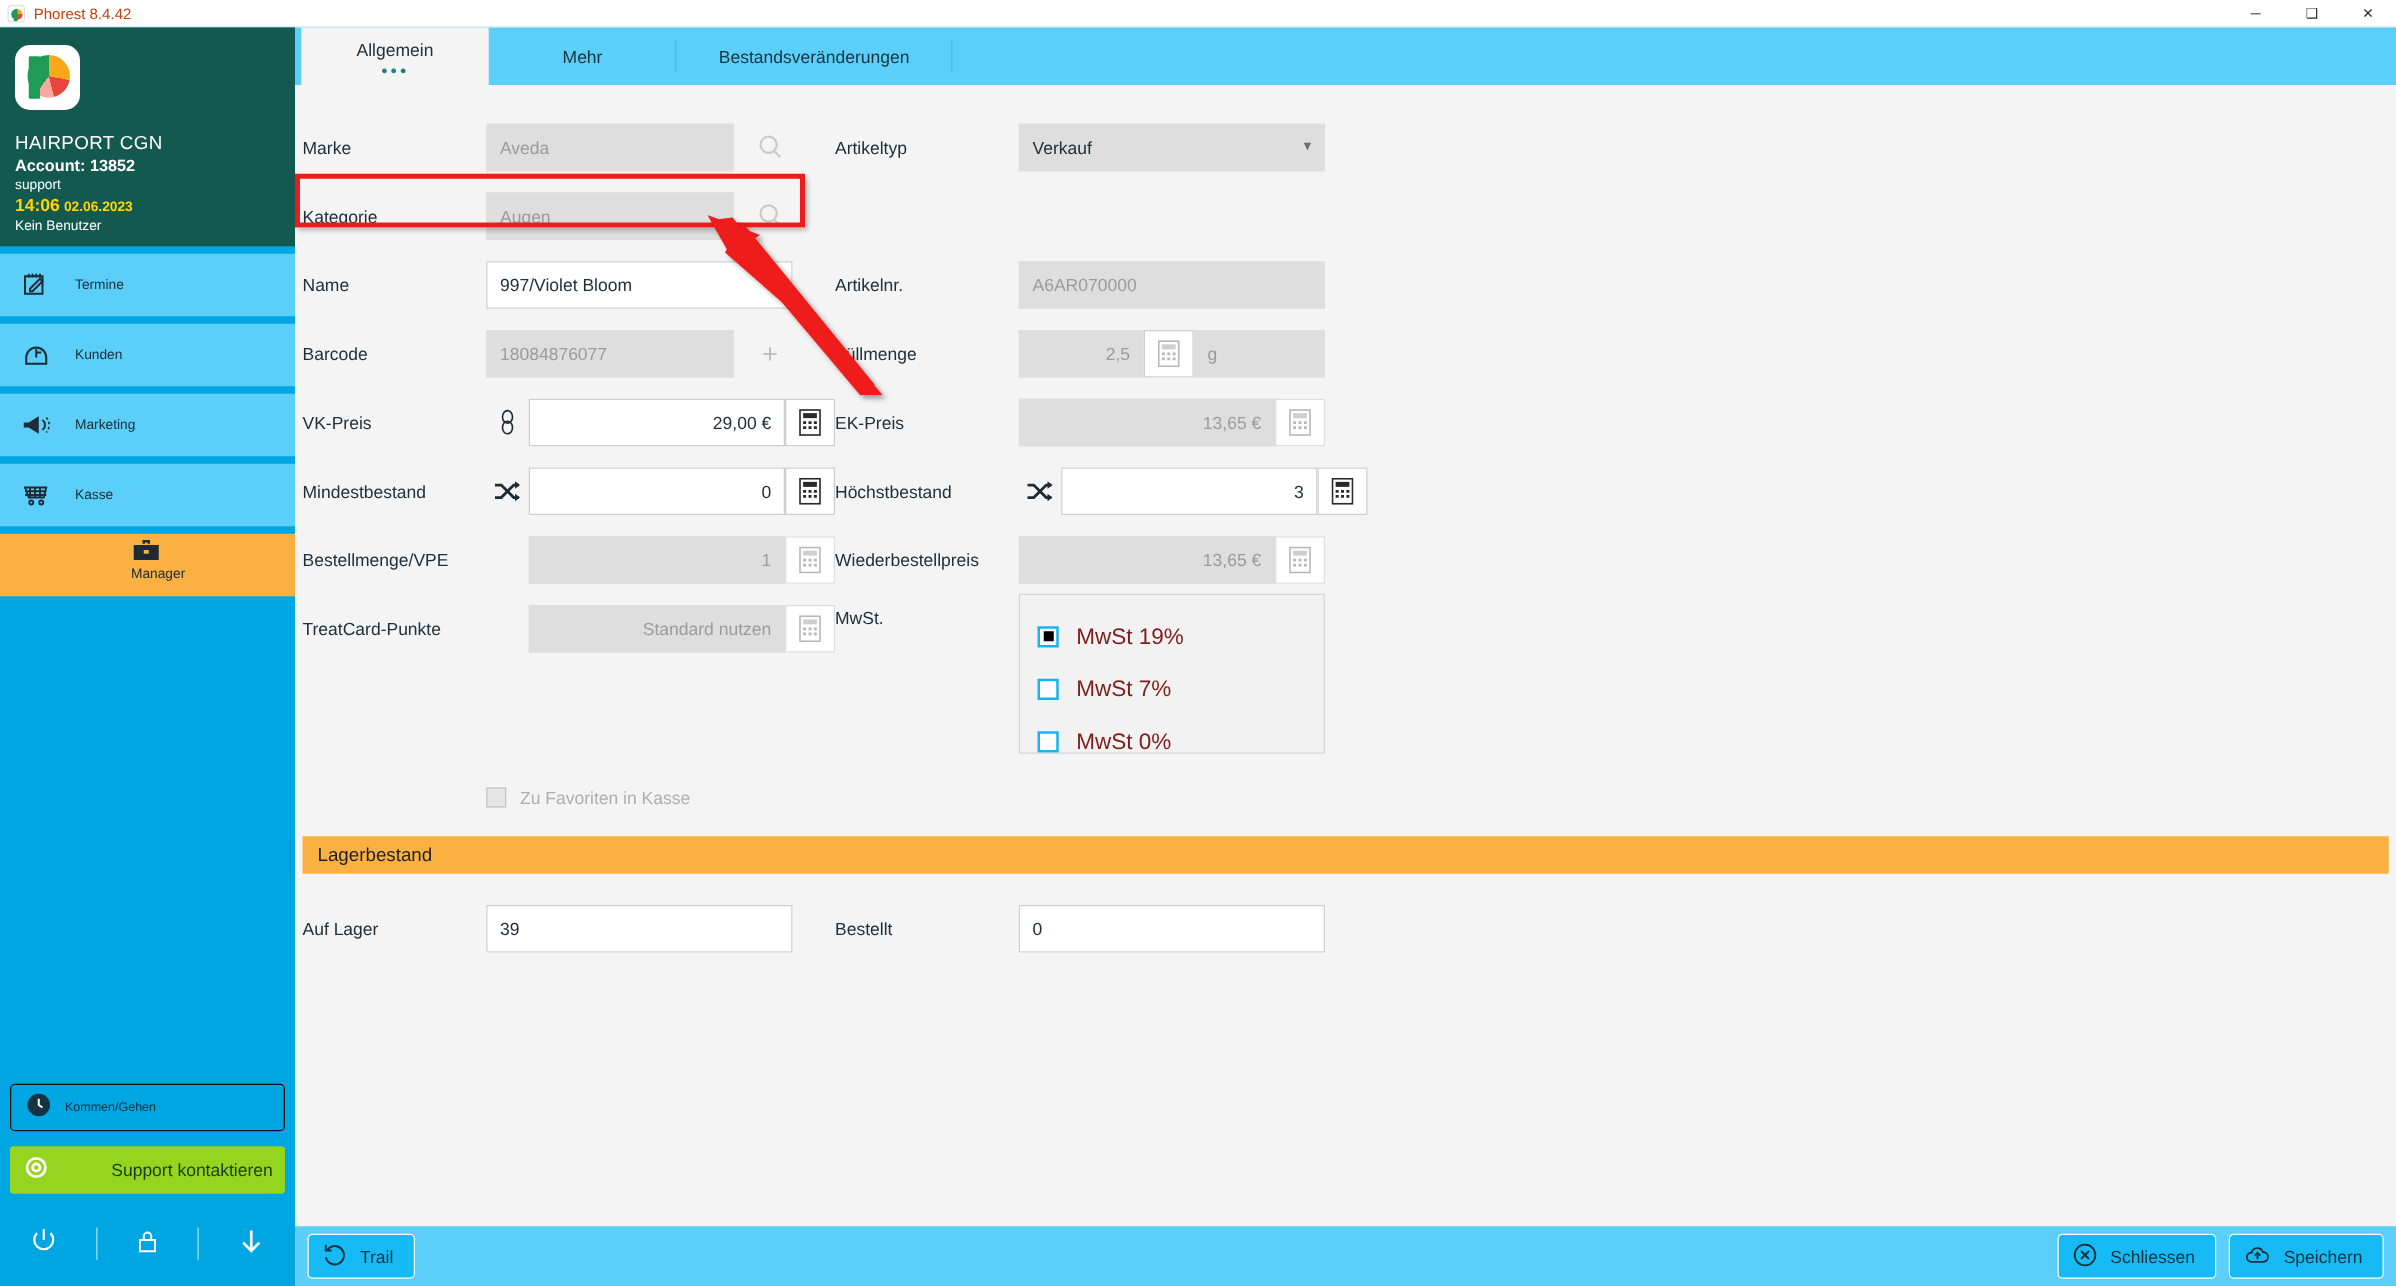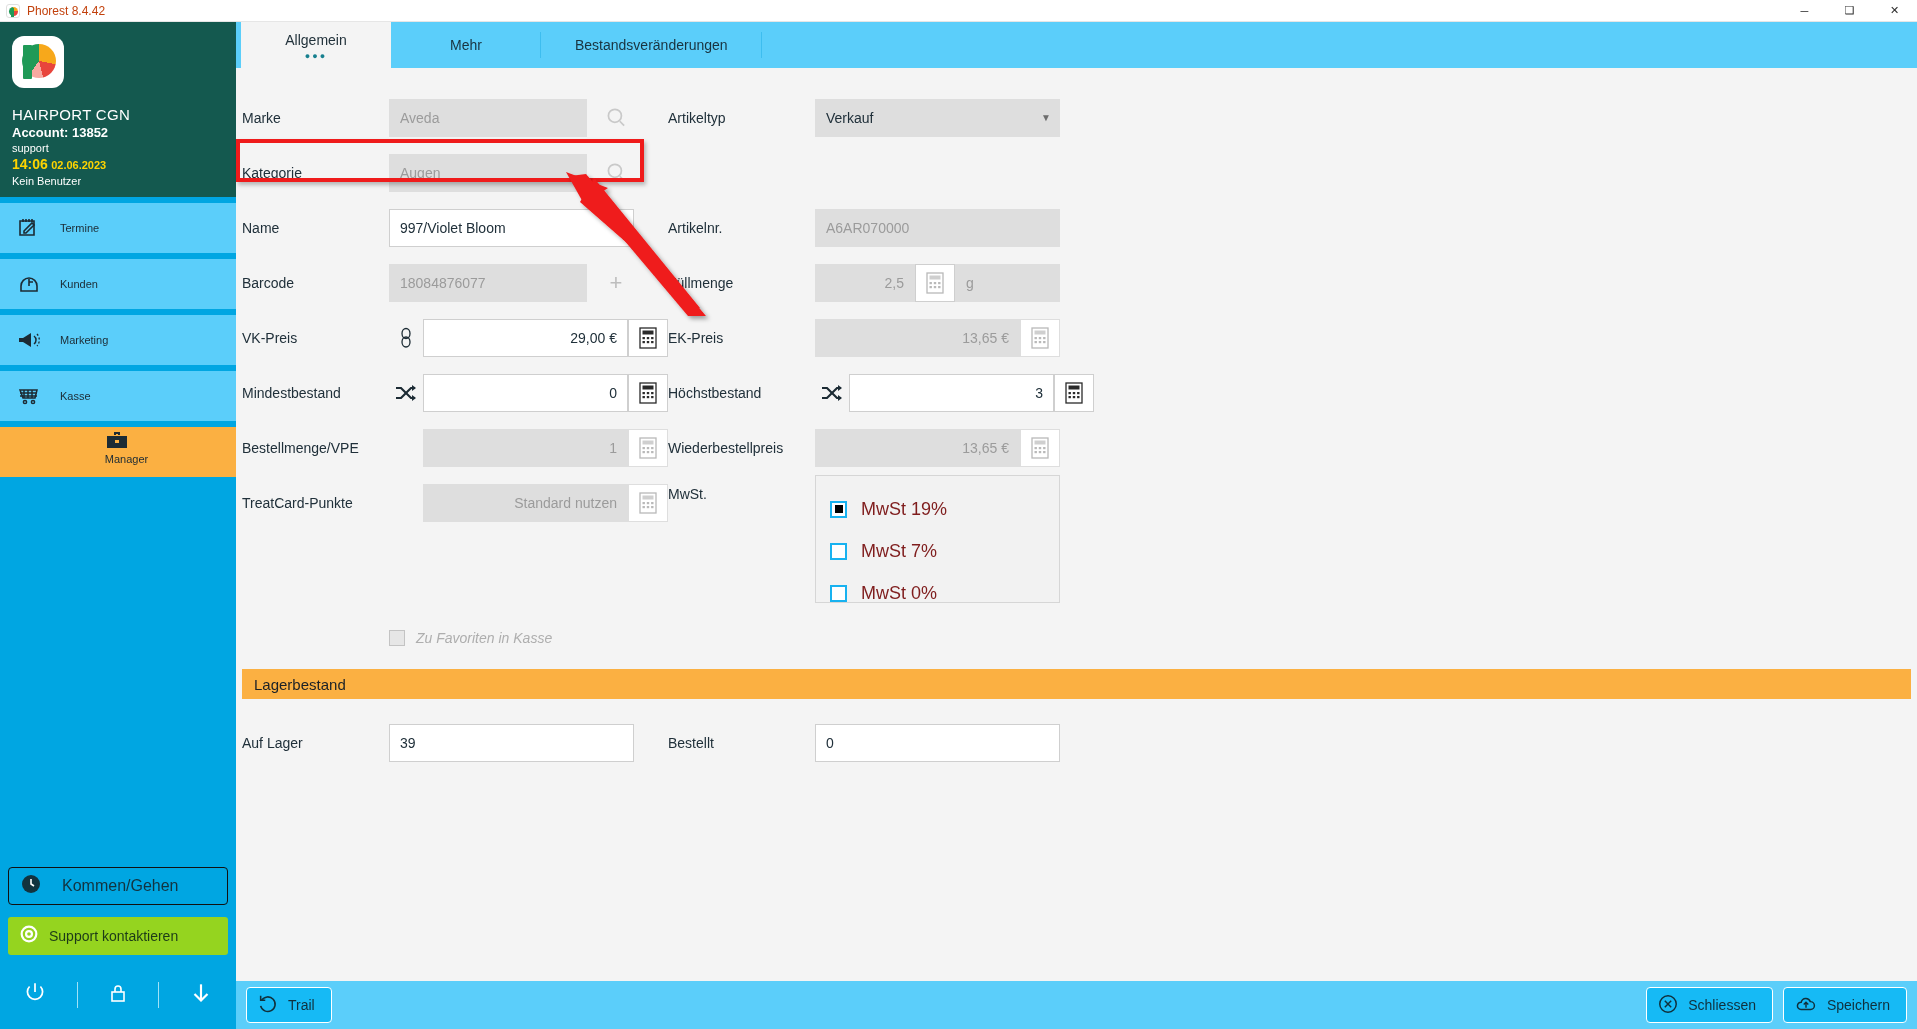--- a/index.html
+++ b/index.html
@@ -76,24 +76,24 @@
   .navitem .ico { width: 30px; height: 26px; margin-right: 13px; display: flex; align-items: center; }
   .navitem .ico svg { display: block; }
 
   .bottomzone {
     position: absolute; bottom: 0; left: 0; width: 236px; padding: 0 8px 8px 8px;
   }
   .kommen {
     height: 38px; border: 1px solid #111; border-radius: 4px; display: flex;
     align-items: center; padding-left: 10px; margin-bottom: 12px; cursor: pointer;
   }
-  .kommen .lbl { font-size: 16px; color: #12333f; margin-left: 19px; }
+  .kommen .lbl { font-size: 10px; color: #12333f; margin-left: 9px; }
   .support-btn {
     height: 38px; background: #95d41f; border-radius: 3px; display: flex;
-    align-items: center; padding-left: 10px; margin-bottom: 14px; cursor: pointer;
+    align-items: center; padding-left: 10px; margin-bottom: 14px; cursor: pointer; gap: 40px;
   }
   .support-btn .lbl { font-size: 14px; color: #1d3b18; margin-left: 9px; }
   .iconrow { display: flex; align-items: center; justify-content: space-around; height: 52px; }
   .iconrow .divider { width: 1px; height: 26px; background: #9fe2f8; }
 
   
   .main {
     position: absolute; left: 236px; top: 22px; width: 1681px; height: 1007px;
     background: #f4f4f4;
   }
@@ -156,21 +156,21 @@
     display: flex; align-items: center; justify-content: center; margin-right: 14px;
     cursor: pointer;
   }
   .cb.checked::after { content: ""; width: 8px; height: 8px; background: #000; display: block; }
   .cbrow .cl { font-size: 18px; color: #7f1d1d; }
 
   .favrow { display: flex; align-items: center; padding-left: 153px; height: 46px; }
   .favcb {
     width: 16px; height: 16px; border: 1px solid #c3c3c3; background: #e6e6e6; margin-right: 11px;
   }
-  .favrow .fl { font-size: 14px; color: #aeaeae; font-style: italic; }
+  .favrow .fl { font-size: 14px; color: #aeaeae; }
 
   .section-head {
     height: 30px; background: #fbb042; display: flex; align-items: center;
     padding-left: 12px; font-size: 15px; color: #1b2127; margin: 8px 6px 0 6px;
   }
 
   
   .bottombar {
     position: absolute; left: 0; bottom: 0; width: 1681px; height: 48px;
     background: #5bcefa; display: flex; align-items: center; padding: 0 10px;

